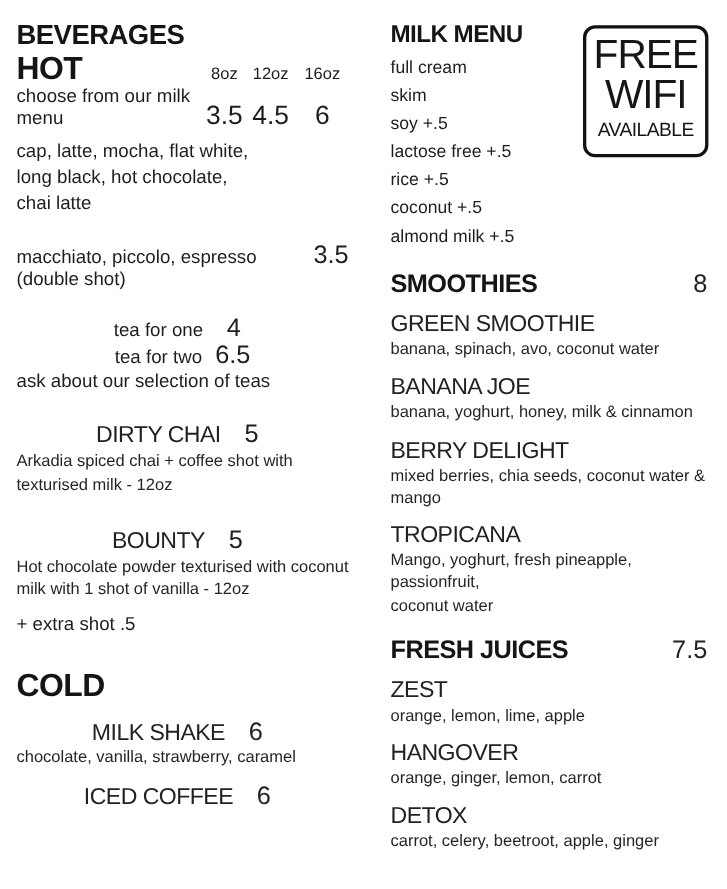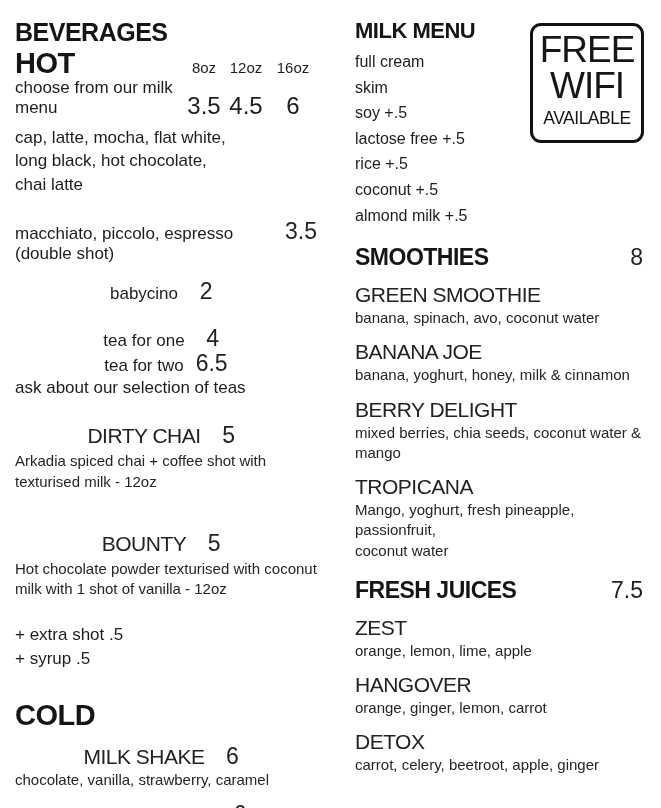--- a/index.html
+++ b/index.html
@@ -96,22 +96,22 @@
     white-space: pre-line;
   }
   .simple-label { font-size: 17px; }
   .row-macchiato { margin-top: 22px; }
   .row-babycino  { margin-top: 14px; }
   .row-tea-one   { margin-top: 20px; }
   .row-tea-two   { margin-top: -2px; }
   .tea-note { font-size: 17px; margin-top: 1px; }
   .featured { margin-top: 24px; }
   .featured .desc { margin-top: 2px; }
-  .featured-bounty { margin-top: 38px; }
-  .extras { margin-top: 24px; font-size: 17px; line-height: 1.4; }
+  .featured-bounty { margin-top: 26px; }
+  .extras { margin-top: 10px; font-size: 17px; line-height: 1.4; }
   .cold-heading {
     font-size: 29px;
     margin-top: 28px;
   }
   .cold-item { margin-top: 11px; }
   .cold-item .desc { margin-top: 0; }
   
   .top-row {
     display: flex;
     justify-content: space-between;
@@ -186,24 +186,20 @@
     </div>
 
     <div class="drinks-list">cap, latte, mocha, flat white,
 long black, hot chocolate,
 chai latte</div>
 
     <div class="row row-macchiato">
       <span class="simple-label">macchiato, piccolo, espresso (double shot)</span>
       <span class="price price-col">3.5</span>
     </div>
-    <div class="row row-babycino">
-      <span class="simple-label">babycino</span>
-      <span class="price price-col">2</span>
-    </div>
     <div class="row row-tea-one">
       <span class="simple-label">tea for one</span>
       <span class="price price-col">4</span>
     </div>
     <div class="row row-tea-two">
       <span class="simple-label">tea for two</span>
       <span class="price price-col">6.5</span>
     </div>
     <div class="tea-note">ask about our selection of teas</div>
 
@@ -220,21 +216,20 @@
       <div class="row">
         <span class="item-name">BOUNTY</span>
         <span class="price price-col">5</span>
       </div>
       <div class="desc">Hot chocolate powder texturised with coconut
 milk with 1 shot of vanilla  - 12oz</div>
     </div>
 
     <div class="extras">
       <div>+ extra shot .5</div>
-      <div>+ syrup .5</div>
     </div>
 
     <div class="h-section cold-heading">COLD</div>
 
     <div class="cold-item">
       <div class="row">
         <span class="item-name">MILK SHAKE</span>
         <span class="price price-col">6</span>
       </div>
       <div class="desc">chocolate, vanilla, strawberry, caramel</div>

